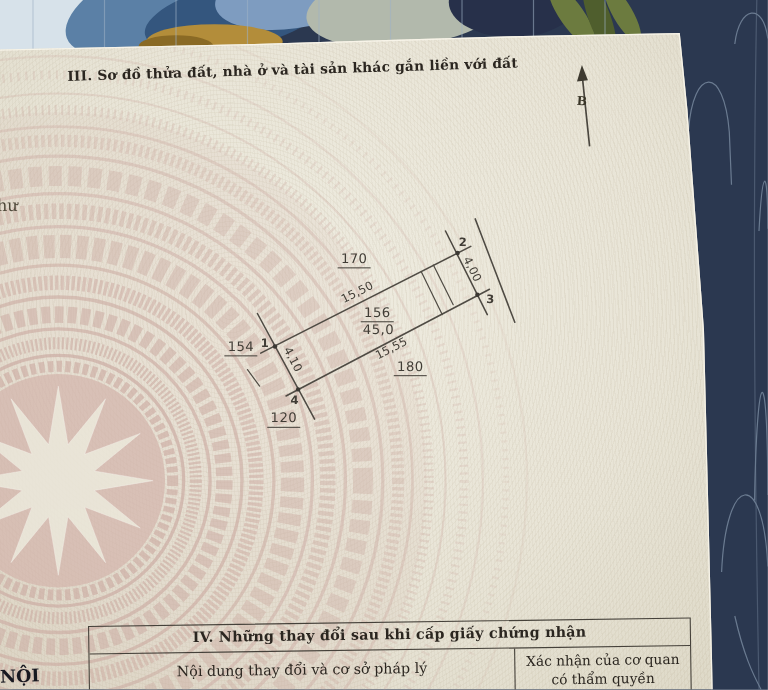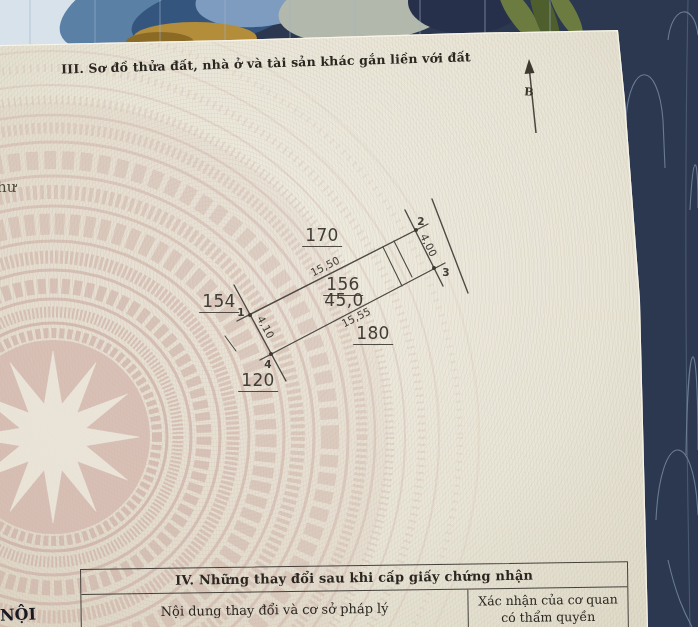--- a/index.html
+++ b/index.html
@@ -21,21 +21,21 @@
       repeating-linear-gradient(86deg, rgba(173,160,134,.08) 0 1px, transparent 1px 3px);
   }
   svg.layer{position:absolute;left:0;top:0;}
   .title{
     position:absolute;left:266px;top:63px;transform:translate(-50%,-50%) rotate(-1.7deg);
     font-weight:bold;font-size:12.5px;color:var(--ink);white-space:nowrap;letter-spacing:.2px;
   }
   .lbl{
     position:absolute;transform:translate(-50%,-50%);
     font-family:"DejaVu Sans","Liberation Sans",sans-serif;
-    font-size:17px;color:var(--label);white-space:nowrap;letter-spacing:.4px;
+    font-size:12px;color:var(--label);white-space:nowrap;letter-spacing:.4px;
   }
   .lbl.u{border-bottom:1.3px solid var(--line);padding:0 3px 1px;}
   .lbl.dim{font-size:10.5px;letter-spacing:.2px;}
   .lbl.cn{font-size:10.5px;font-weight:bold;}
   .lbl.r27{transform:translate(-50%,-50%) rotate(-27deg);}
   .lbl.r64{transform:translate(-50%,-50%) rotate(64deg);}
   .lbl.r62{transform:translate(-50%,-50%) rotate(62deg);}
   .north-b{
     position:absolute;left:529px;top:92px;transform:translate(-50%,-50%) rotate(4deg);
     font-weight:bold;font-size:11px;color:#393527;
@@ -156,21 +156,21 @@
         <circle cx="434" cy="268" r="2"></circle>
         <circle cx="271" cy="354" r="2"></circle>
       </g>
       <g>
         <line x1="529" y1="66" x2="536" y2="133" stroke="#4a463e" stroke-width="1.5"></line>
         <path d="M529,59 L524.5,74 L534.5,73 Z" fill="#3d392f"></path>
       </g>
     </svg>
 
     <span class="lbl u" style="left:322px;top:236px;">170</span>
-    <span class="lbl u" style="left:219px;top:302px;">154</span>
+    <span class="lbl u" style="left:219px;top:316px;">154</span>
     <span class="lbl u" style="left:373px;top:334px;">180</span>
     <span class="lbl u" style="left:258px;top:381px;">120</span>
     <span class="lbl u" style="left:343px;top:285px;">156</span>
     <span class="lbl" style="left:344px;top:300px;">45,0</span>
     <span class="lbl dim r27" style="left:325px;top:266px;">15,50</span>
     <span class="lbl dim r27" style="left:356px;top:317px;">15,55</span>
     <span class="lbl dim r64" style="left:429px;top:245px;">4,00</span>
     <span class="lbl dim r62" style="left:266px;top:327px;">4,10</span>
     <span class="lbl cn" style="left:241px;top:312px;">1</span>
     <span class="lbl cn" style="left:421px;top:221px;">2</span>

